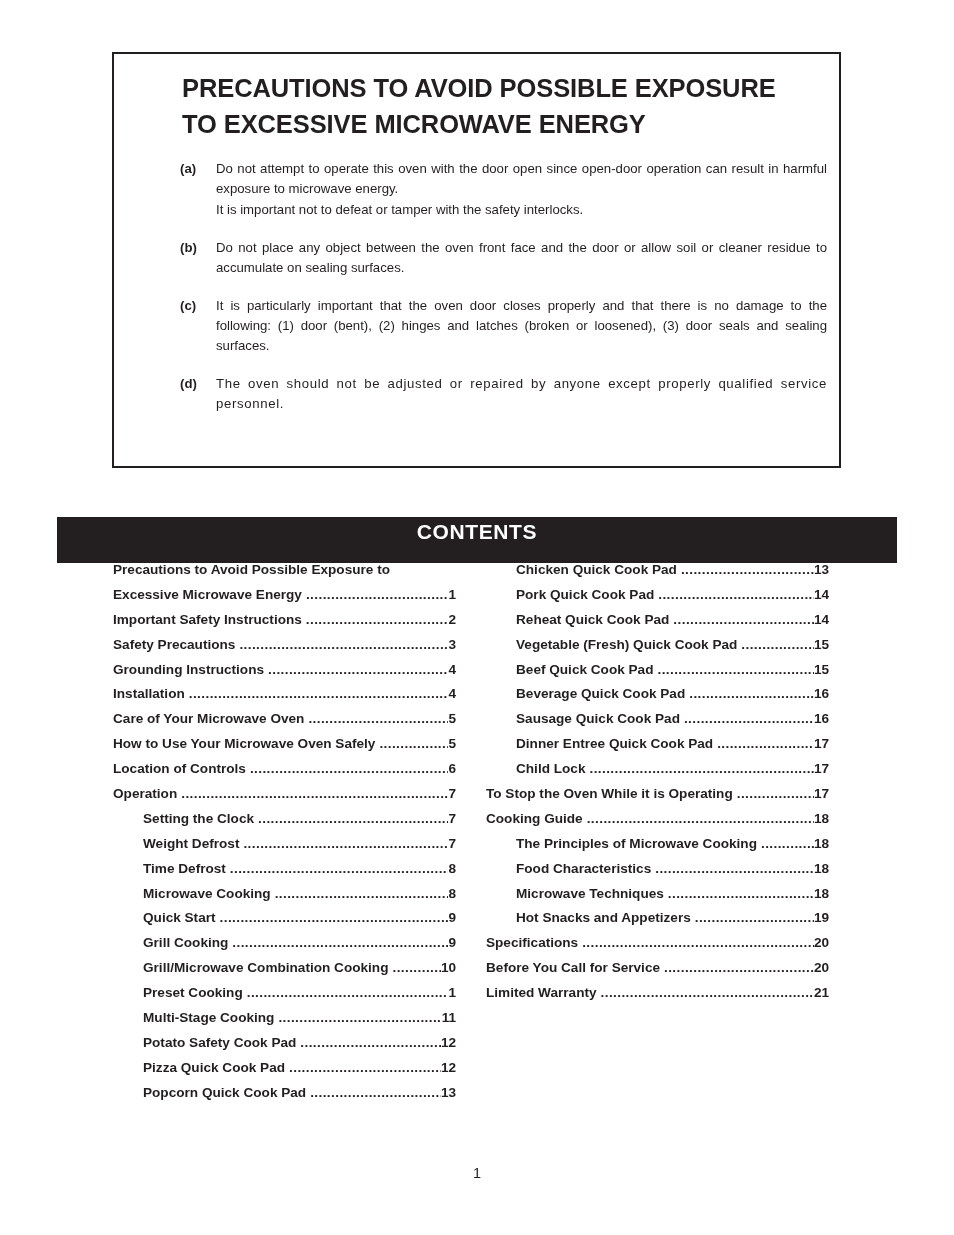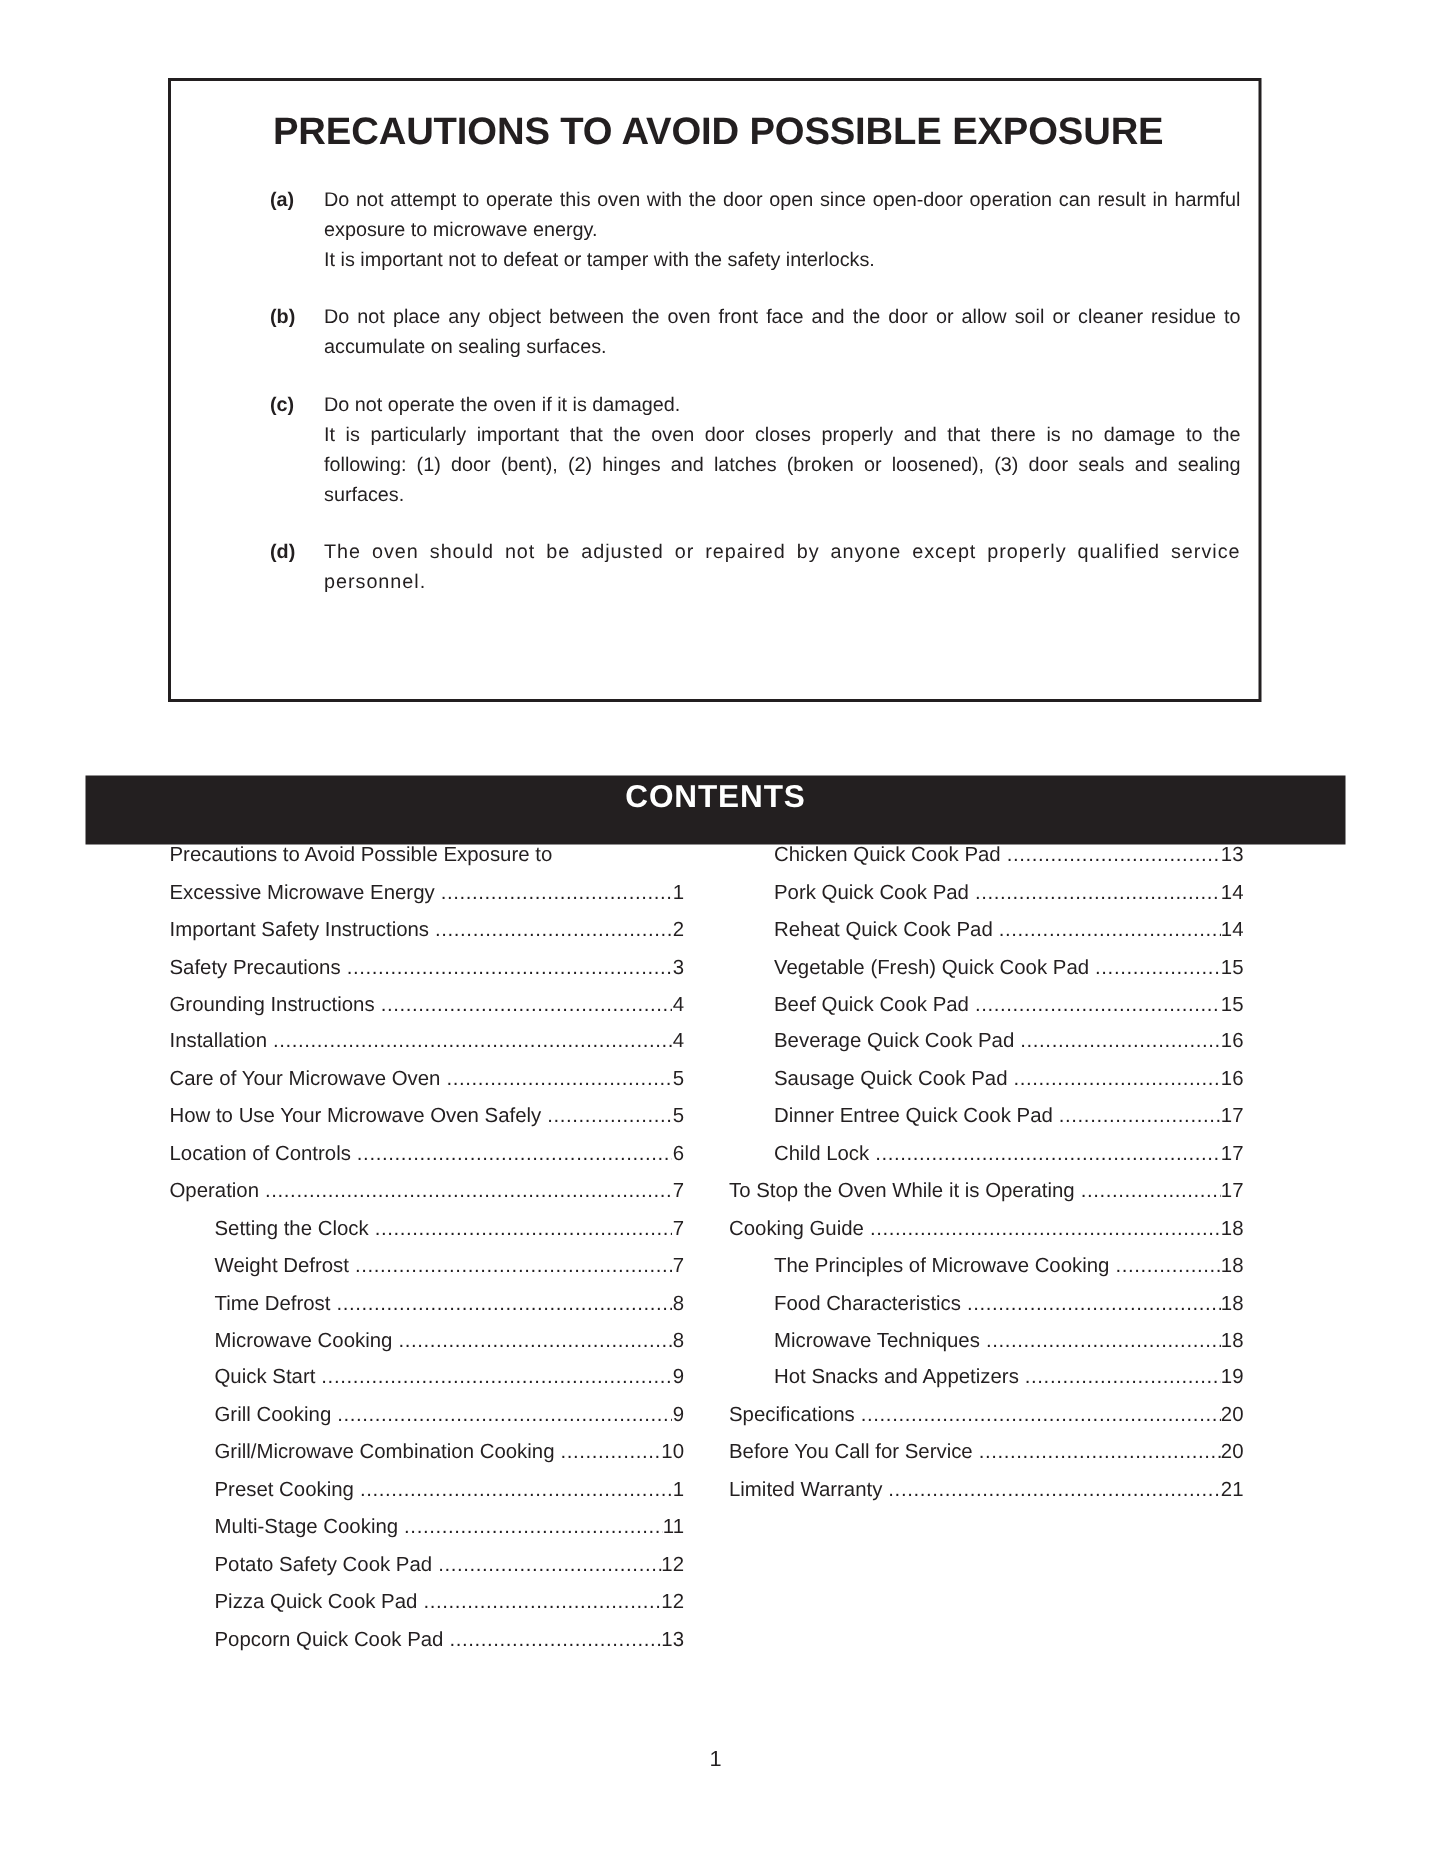--- a/index.html
+++ b/index.html
@@ -82,20 +82,21 @@
   
   #toc {
     position: absolute;
     left: 0;
     top: 558px;
     width: 954px;
   }
   .toc-col {
     position: absolute;
     top: 0;
+    font-weight: bold;
   }
   #toc-col-left  { left: 113px; width: 343px; }
   #toc-col-right { left: 486px; width: 343px; }
 
   .toc-entry {
     display: flex;
     align-items: baseline;
     font-size: 13.6px;
     height: 24.9px;
     line-height: 24.9px;
@@ -128,39 +129,39 @@
     text-align: center;
     font-size: 14.5px;
   }
 </style>
 </head>
 <body>
 
 <div id="warning-box">
   <div id="warning-title">
     <span class="wtitle-line">PRECAUTIONS TO AVOID POSSIBLE EXPOSURE</span>
+    <span class="wtitle-line">TO EXCESSIVE MICROWAVE ENERGY</span>
   </div>
   <div id="warning-items">
       <div class="w-item">
         <div class="w-label">(a)</div>
         <div class="w-body">
           <p class="w-para">Do not attempt to operate this oven with the door open since open-door operation can result in harmful exposure to microwave energy.</p>
           <p class="w-para nojust">It is important not to defeat or tamper with the safety interlocks.</p>
         </div>
       </div>
       <div class="w-item">
         <div class="w-label">(b)</div>
         <div class="w-body">
           <p class="w-para">Do not place any object between the oven front face and the door or allow soil or cleaner residue to accumulate on sealing surfaces.</p>
         </div>
       </div>
       <div class="w-item">
         <div class="w-label">(c)</div>
         <div class="w-body">
-          <p class="w-para nojust">Do not operate the oven if it is damaged.</p>
           <p class="w-para">It is particularly important that the oven door closes properly and that there is no damage to the following: (1) door (bent), (2) hinges and latches (broken or loosened), (3) door seals and sealing surfaces.</p>
         </div>
       </div>
       <div class="w-item">
         <div class="w-label">(d)</div>
         <div class="w-body">
           <p class="w-para spaced">The oven should not be adjusted or repaired by anyone except properly qualified service personnel.</p>
         </div>
       </div>
     </div>

